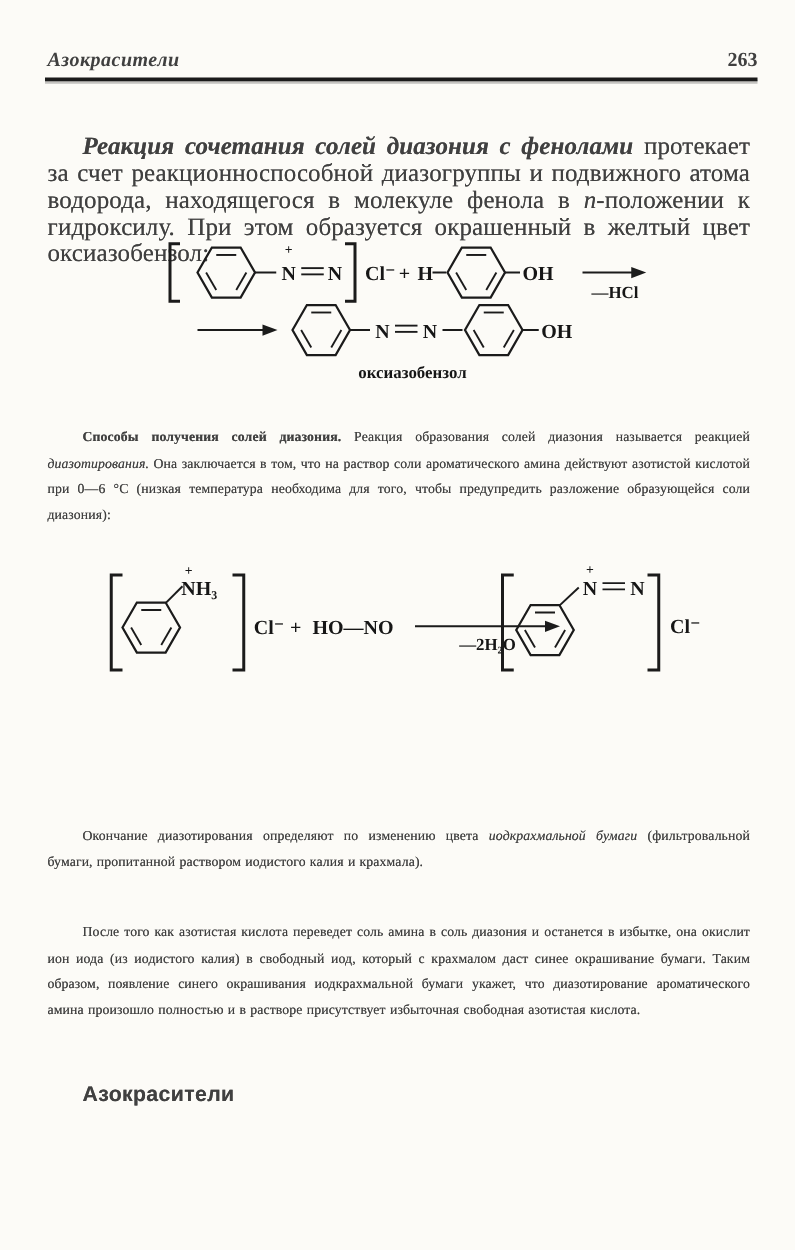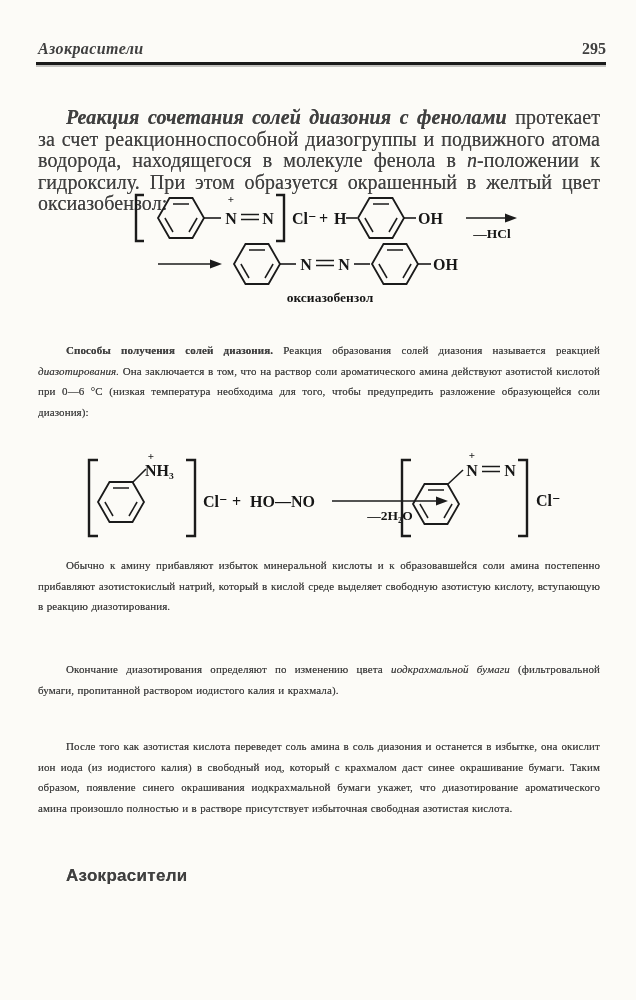--- a/index.html
+++ b/index.html
@@ -54,21 +54,21 @@
   svg .db{stroke-width:1.5;}
   svg .br{fill:none;stroke-width:2.4;}
   svg .ah{fill:#1b1b1b;stroke:none;}
 </style>
 </head>
 <body>
 
 <div class="page">
 
   <div class="runhead">Азокрасители</div>
-  <div class="pagenum">295</div>
+  <div class="pagenum">263</div>
   <div class="rule"></div>
 
   <p class="para p1"><span class="bi">Реакция сочетания солей диазония с фенолами</span><span> протекает за счет реакционноспособной диазогруппы и подвижного атома водорода, находящегося в молекуле фенола в </span><span class="i">п</span><span>-положении к гидроксилу. При этом образуется окрашенный в желтый цвет оксиазобензол:</span></p>
 
   <svg class="eq eq1" width="636" height="126" viewBox="0 0 636 126">
     <defs>
       <g id="benz">
         <polygon points="-23,0 -11.5,-20 11.5,-20 23,0 11.5,20 -11.5,20" fill="none" stroke-width="1.8"></polygon>
         <line class="db" x1="-8" y1="-14" x2="8" y2="-14"></line>
         <line class="db" x1="16.1" y1="0" x2="8" y2="14"></line>
@@ -131,21 +131,20 @@
     <line class="bond" x1="447.5" y1="34.5" x2="463" y2="20"></line>
     <text class="sup" x="472" y="9" text-anchor="middle">+</text>
     <text class="f" x="472" y="26" text-anchor="middle">N</text>
     <line class="db" x1="482" y1="16.5" x2="500" y2="16.5"></line>
     <line class="db" x1="482" y1="21.5" x2="500" y2="21.5"></line>
     <text class="f" x="510" y="26" text-anchor="middle">N</text>
     <path class="br" d="M518,10 h9 v76 h-9"></path>
     <text class="f" x="536" y="56">Cl⁻</text>
   </svg>
 
-  <p class="para p3"><span>Обычно к амину прибавляют избыток минеральной кислоты и к образовавшейся соли амина постепенно прибавляют азотистокислый натрий, который в кислой среде выделяет сво­бодную азотистую кислоту, вступающую в реакцию диазотиро­вания.</span></p>
 
   <p class="para p4"><span>Окончание диазотирования определяют по изменению цвета </span><span class="i">иодкрахмальной бумаги</span><span> (фильтровальной бумаги, пропитанной раствором иодистого калия и крахмала).</span></p>
 
   <p class="para p5"><span>После того как азотистая кислота переведет соль амина в соль диазония и останется в избытке, она окислит ион иода (из иодистого калия) в свободный иод, который с крахмалом даст синее окрашивание бумаги. Таким образом, появление синего окрашивания иодкрахмальной бумаги укажет, что диазотирова­ние ароматического амина произошло полностью и в растворе присутствует избыточная свободная азотистая кислота.</span></p>
 
   <div class="sechead">Азокрасители</div>
 
 
 </div>
 

